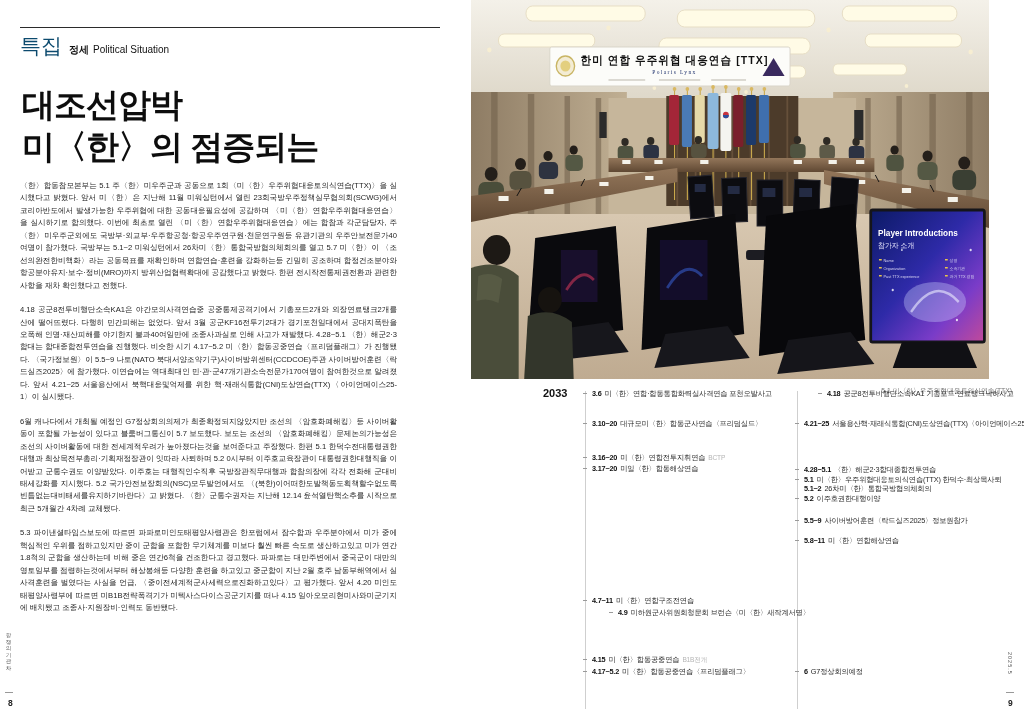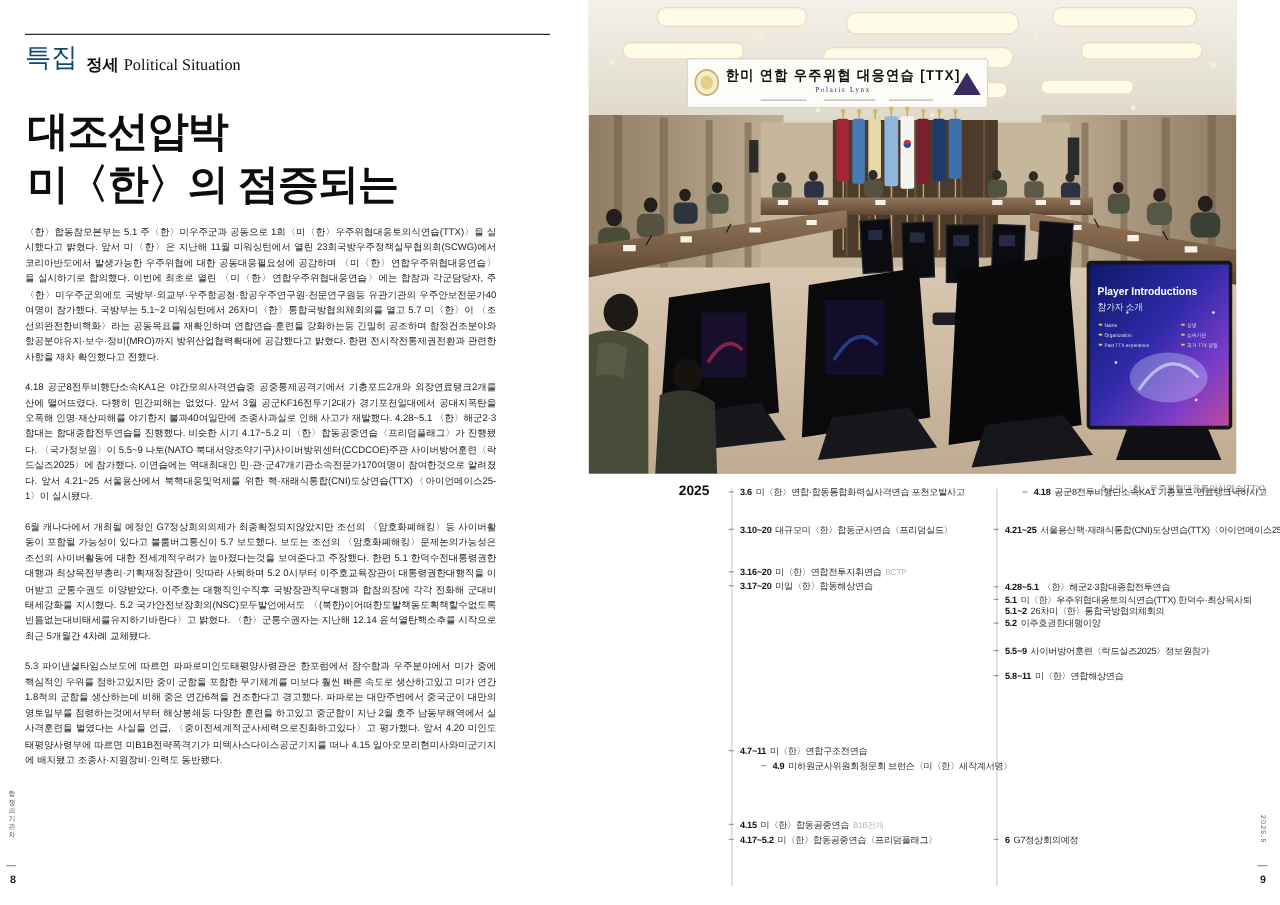--- a/index.html
+++ b/index.html
@@ -2,21 +2,21 @@
 <html><head>
 <meta charset="utf-8">
 <style>
   html,body{margin:0;padding:0;background:#ffffff;}
   .page{position:relative;width:1024px;height:724px;background:#ffffff;overflow:hidden;
         font-family:"Liberation Sans",sans-serif;color:#1a1a1a;}
 
   
   .top-rule{position:absolute;top:27px;left:20px;width:420px;height:1px;background:#2b2b2b;}
   .kicker{position:absolute;top:32px;left:20px;font-family:"Liberation Serif",serif;font-size:21px;color:#0c4a6e;}
-  .kicker-sub{position:absolute;top:43px;left:69px;font-family:Liberation Serif, serif;font-size:13px;color:#111;}
+  .kicker-sub{position:absolute;top:43px;left:69px;font-family:Liberation Sans, sans-serif;font-size:10px;color:#111;}
   .kicker-sub b{font-weight:bold;margin-right:4px;}
 
   
   .title{position:absolute;top:84px;left:22px;font-size:33px;font-weight:900;letter-spacing:-1px;
          line-height:1.28;color:#0d0d0d;}
 
   
   .bodytext{position:absolute;top:180px;left:20px;width:377px;font-size:7.6px;line-height:1.64;
             text-align:justify;color:#222;}
   .bodytext p{margin:0 0 12px 0;}
@@ -332,21 +332,21 @@
         <path d="M0 268 q30 -10 52 8 L52 379 L0 379 Z" fill="#4a4d3a"></path>
         <path d="M8 276 q14 -5 26 3 l-4 24 q-12 -6 -24 -2 Z" fill="#5a5e47" opacity="0.8"></path>
         <circle cx="86" cy="300" r="13" fill="#16130f"></circle>
         <path d="M62 316 q26 -10 48 6 L112 379 L58 379 Z" fill="#33362b"></path>
       </g>
     </svg>
   </div>
 
   <div class="caption">5.1 미〈한〉우주위협대응토의식연습(TTX)</div>
 
-  <div class="tl-year">2025</div>
+  <div class="tl-year">2033</div>
   <div class="tl-line" style="top:391px;left:585px;height:318px;"></div>
   <div class="tl-line" style="top:391px;left:797px;height:318px;"></div>
 
   <div class="tl-row" style="top:389px;left:592px;"><span class="tick"></span><span class="d">3.6</span><span>미〈한〉연합·합동통합화력실사격연습 포천오발사고</span></div>
   <div class="tl-row" style="top:419px;left:592px;"><span class="tick"></span><span class="d">3.10~20</span><span>대규모미〈한〉합동군사연습〈프리덤실드〉</span></div>
   <div class="tl-row" style="top:453px;left:592px;"><span class="tick"></span><span class="d">3.16~20</span><span>미〈한〉연합전투지휘연습</span><span class="n">BCTP</span></div>
   <div class="tl-row" style="top:464px;left:592px;"><span class="tick"></span><span class="d">3.17~20</span><span>미일〈한〉합동해상연습</span></div>
   <div class="tl-row" style="top:596px;left:592px;"><span class="tick"></span><span class="d">4.7~11</span><span>미〈한〉연합구조전연습</span></div>
   <div class="tl-row" style="top:608px;left:592px;margin-left:26px;"><span class="tick"></span><span class="d">4.9</span><span>미하원군사위원회청문회 브런슨〈미〈한〉새작계서명〉</span></div>
   <div class="tl-row" style="top:655px;left:592px;"><span class="tick"></span><span class="d">4.15</span><span>미〈한〉합동공중연습</span><span class="n">B1B전개</span></div>

